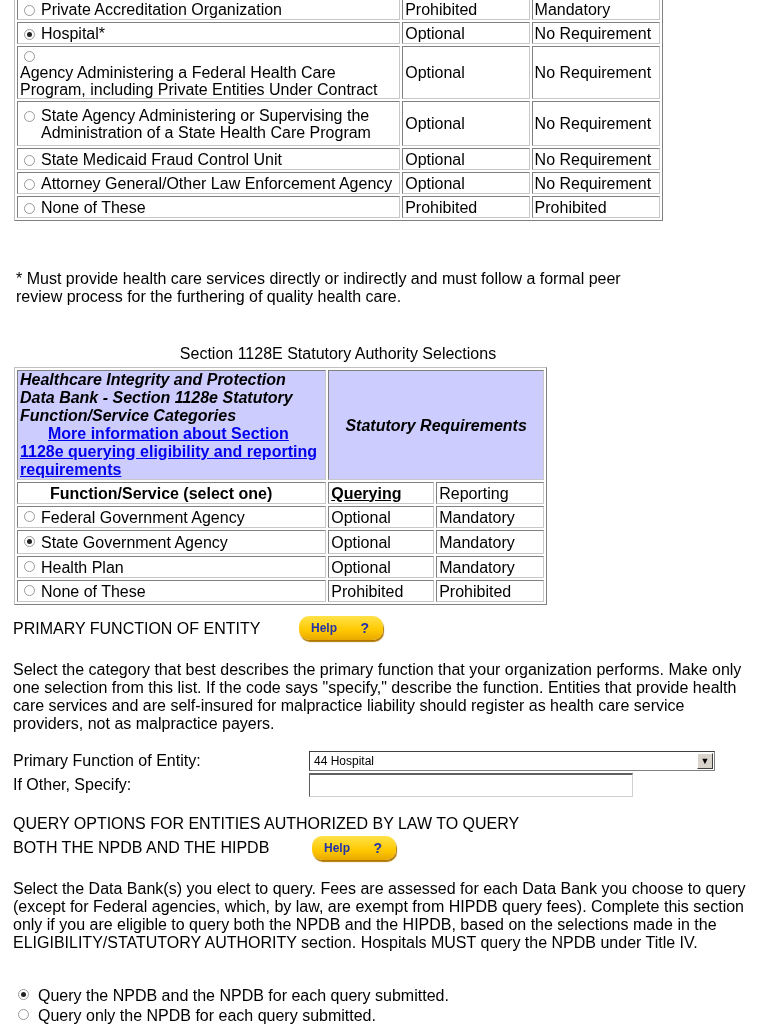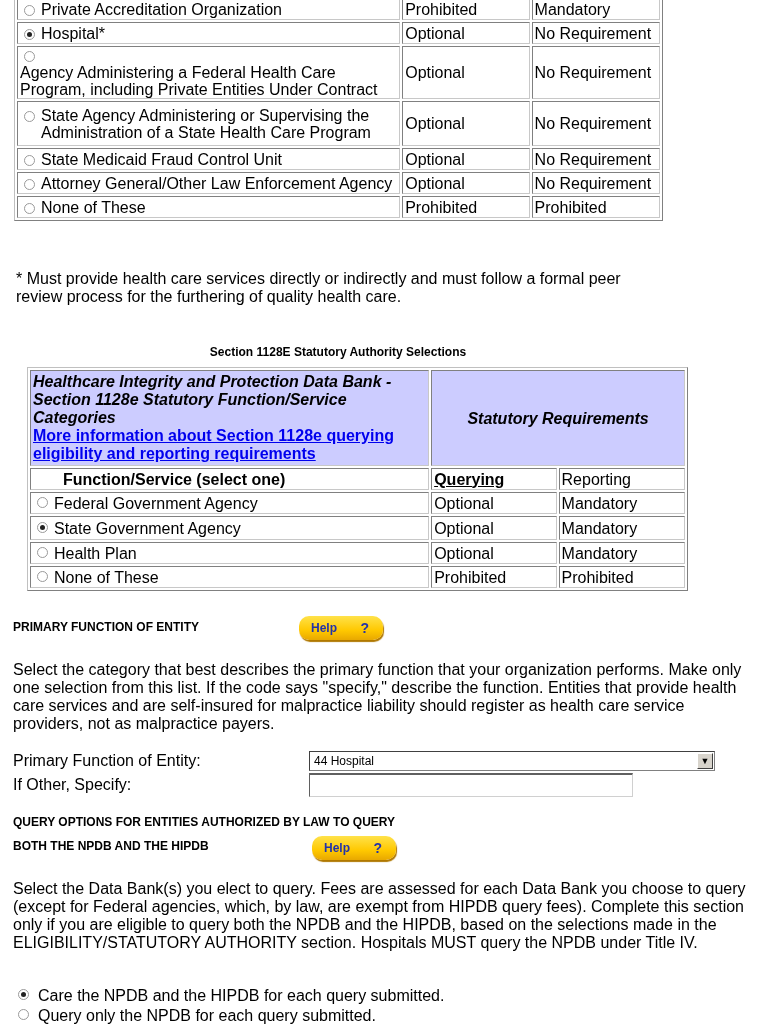--- a/index.html
+++ b/index.html
@@ -23,22 +23,22 @@
     border:1px solid #9a9a9a; background:#fff; position:relative;
     margin:0 6px 0 4px; vertical-align:1px;
   }
   .radio.on::after {
     content:""; position:absolute; left:2px; top:2px; width:5px; height:5px;
     border-radius:50%; background:#222;
   }
   .lbl { display:inline-block; vertical-align:top; }
   .hdr-blue { background:#ccccff; }
   .hdr-cell i { font-style:italic; font-weight:bold; }
-  .link { color:#0000ee; text-decoration:underline; font-weight:bold; }
-  .section-title { font-weight:bold; font-size:12px; }
+  .link { color:#0000ee; text-decoration:underline; font-weight:bold;margin-left:28px; }
+  .section-title { font-weight:normal; font-size:16px; }
   .help-btn {
     position:absolute; width:84px; height:24px; border-radius:10px;
     background:linear-gradient(#ffe24a, #ffc800 60%, #e8a800);
     box-shadow:1px 2px 1px #b07800;
     color:#2233aa; font-weight:bold; font-size:12px; cursor:pointer;
   }
   .help-btn .t { position:absolute; left:12px; top:5px; }
   .help-btn .q { position:absolute; right:14px; top:4px; font-size:14px; }
   .para { position:absolute; font-size:16px; line-height:18px; }
   .select {
@@ -101,21 +101,21 @@
         <td>Prohibited</td>
         <td>Prohibited</td>
       </tr>
     </tbody>
 </table>
 
 <div class="para" style="left:16px; top:270px; width:620px;">* Must provide health care services directly or indirectly and must follow a formal peer review process for the furthering of quality health care.</div>
 
 <div class="abs section-title" style="left:0; width:676px; text-align:center; top:345px;">Section 1128E Statutory Authority Selections</div>
 
-<table class="grid" style="left:27px; top:367px; width:661px;">
+<table class="grid" style="left:14px; top:367px; width:533px;">
   <colgroup>
       <col style="width:382px">
       <col style="width:120px">
       <col style="width:121px">
     </colgroup>
   <tbody>
     <tr style="height:96px;">
       <td class="hdr-blue hdr-cell" style="line-height:18px;">
         <i>Healthcare Integrity and Protection Data Bank - Section 1128e Statutory Function/Service Categories</i><br>
         <a class="link" href="#">More information about Section 1128e querying eligibility and reporting requirements</a>
@@ -174,15 +174,15 @@
 <div class="abs section-title" style="left:13px; top:815px;">QUERY OPTIONS FOR ENTITIES AUTHORIZED BY LAW TO QUERY</div>
 <div class="abs section-title" style="left:13px; top:839px;">BOTH THE NPDB AND THE HIPDB</div>
 <div class="help-btn" style="left:312px; top:836px;">
   <span class="t">Help</span>
   <span class="q">?</span>
 </div>
 
 <div class="para" style="left:13px; top:880px; width:745px;">Select the Data Bank(s) you elect to query.  Fees are assessed for each Data Bank you choose to query (except for Federal agencies, which, by law, are exempt from HIPDB query fees).  Complete this section only if you are eligible to query both the NPDB and the HIPDB, based on the selections made in the ELIGIBILITY/STATUTORY AUTHORITY section.  Hospitals MUST query the NPDB under Title IV.</div>
 
 <div id="qopts" class="abs" style="left:13px; top:987px;">
-    <div style="height: 20px; line-height: 18px;"><span class="radio on" style="margin-left: 5px; margin-right: 9px;"></span><span>Care the NPDB and the HIPDB for each query submitted.</span></div>
+    <div style="height: 20px; line-height: 18px;"><span class="radio on" style="margin-left: 5px; margin-right: 9px;"></span><span>Query the NPDB and the NPDB for each query submitted.</span></div>
     <div style="height: 20px; line-height: 18px;"><span class="radio" style="margin-left: 5px; margin-right: 9px;"></span><span>Query only the NPDB for each query submitted.</span></div>
   </div>
 
 </body></html>

